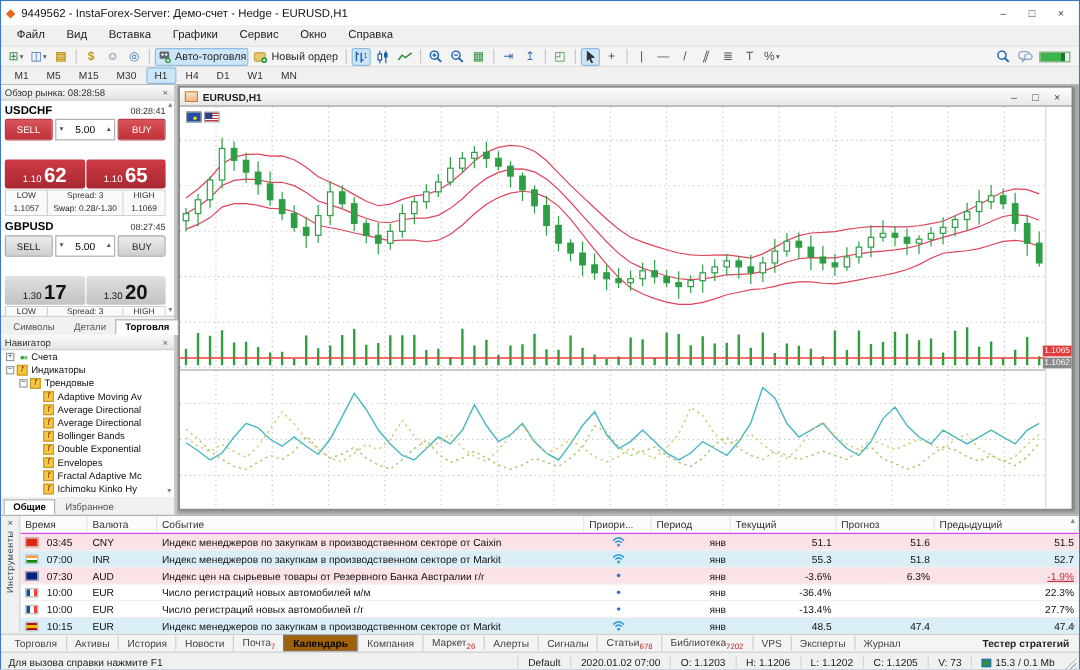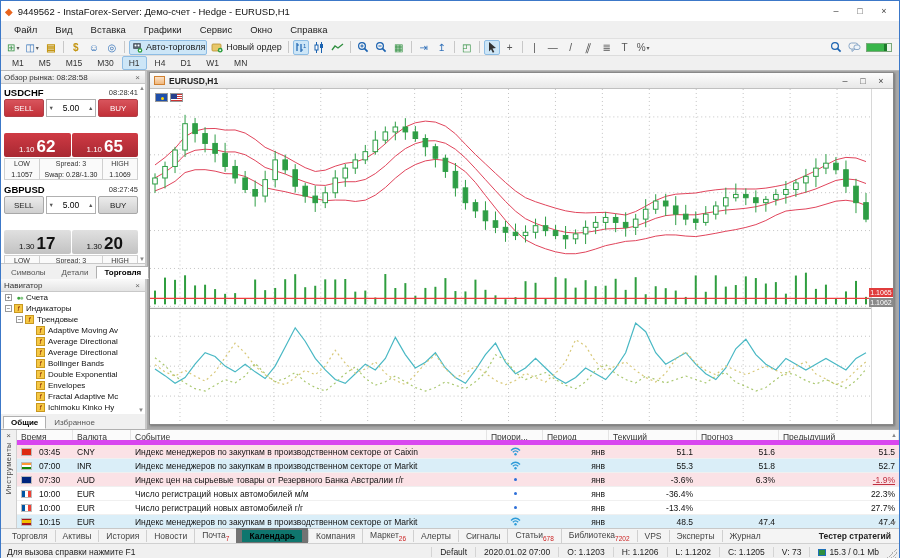--- a/index.html
+++ b/index.html
@@ -102,21 +102,21 @@
   .cflag.eu::after { content:""; position:absolute; left:5px; top:3px; width:3px; height:3px; border-radius:50%; background:#ffd400; }
   .cflag.us { background:repeating-linear-gradient(#c33 0 1px,#fff 1px 2px); position:relative; }
   .cflag.us::after { content:""; position:absolute; left:0; top:0; width:6px; height:5px; background:#27408b; }
 
   
   .toolbox { height:99px; display:flex; background:#fff; border-top:1px solid #b0b0b0; flex:0 0 auto; }
   .tb-side { width:16px; background:#f0f0f0; border-right:1px solid #d0d0d0; display:flex; flex-direction:column; align-items:center; }
   .tb-side .ph-x { font-size:8px; color:#555; margin:1px 0 2px; }
   .vlabel { writing-mode:vertical-rl; transform:rotate(180deg); font-size:7.5px; color:#444; letter-spacing:.5px; }
   .tb-main { flex:1; display:flex; flex-direction:column; position:relative; overflow:hidden; }
-  .cal-header { height:15px; display:grid; grid-template-columns:56px 58px 356px 56px 66px 88px 82px 1fr; border-bottom:5px solid #d946ef; background:#fbfbfb; flex:0 0 auto; }
+  .cal-header { height:15px; display:grid; grid-template-columns:56px 58px 356px 56px 66px 88px 82px 1fr; border-bottom:1px solid #d946ef; background:#fbfbfb; flex:0 0 auto; }
   .cal-h { font-size:8.5px; color:#333; padding:2px 4px; border-right:1px solid #e4e4e4; overflow:hidden; white-space:nowrap; }
   .cal-h:nth-child(n+5) { text-align:left; }
   .cal-h:nth-child(4) { text-align:left; }
   .cal-row { height:14px; display:grid; grid-template-columns:56px 58px 356px 56px 66px 88px 82px 1fr; align-items:center; font-size:8.5px; color:#111; border-bottom:1px solid #f0f0f0; }
   .cal-row.pink { background:#fbe2e6; }
   .cal-row.blue { background:#daeef8; }
   .cal-row span { padding:0 4px; white-space:nowrap; overflow:hidden; }
   .c-time { display:flex; align-items:center; gap:3px; }
   .flag { width:11px; height:8px; display:inline-block; border:1px solid #bbb; flex:0 0 auto; }
   .flag-cn { background:#de2910; position:relative; }
@@ -132,21 +132,21 @@
   .c-period,.c-act,.c-fc,.c-prev { text-align:right; }
   .c-prev.hot { color:#c03040; text-decoration:underline; }
   .tb-scrollup { position:absolute; top:2px; right:2px; font-size:6px; color:#888; }
   .tb-scrolldn { position:absolute; bottom:2px; right:2px; font-size:6px; color:#888; }
 
   
   .bottom-tabs { height:15px; background:#f4f4f4; display:flex; align-items:center; border-top:1px solid #c8c8c8; flex:0 0 auto; padding:0 4px; }
   .bt-list { display:flex; align-items:center; height:100%; }
   .bt { font-size:8.5px; color:#444; padding:1px 7px; border-left:1px solid #d0d0d0; white-space:nowrap; }
   .bt:first-child { border-left:none; }
-  .bt.active { background:#0f766e; border:6px solid #737373; font-weight:bold; color:#000; }
+  .bt.active { background:#a16207; border:1px solid #737373; font-weight:bold; color:#000; }
   .badge { color:#cc2222; font-size:6.5px; }
   .badge:empty { display:none; }
   .bottom-tabs .spacer { flex:1; }
   .bt-right { font-size:8.5px; font-weight:bold; color:#222; padding-right:4px; }
 
   
   .statusbar { height:16px; background:#f0f0f0; border-top:1px solid #d0d0d0; display:flex; align-items:center; font-size:8.5px; color:#222; flex:0 0 auto; }
   .sseg { padding:0 8px; border-left:1px solid #d4d4d4; white-space:nowrap; }
   .shelp { flex:1; padding:0 6px; border-left:none; }
   .net-ico { display:inline-block; width:8px; height:7px; background:#2f8f3f; border:1px solid #1d6fb8; margin-right:3px; vertical-align:-1px; }

